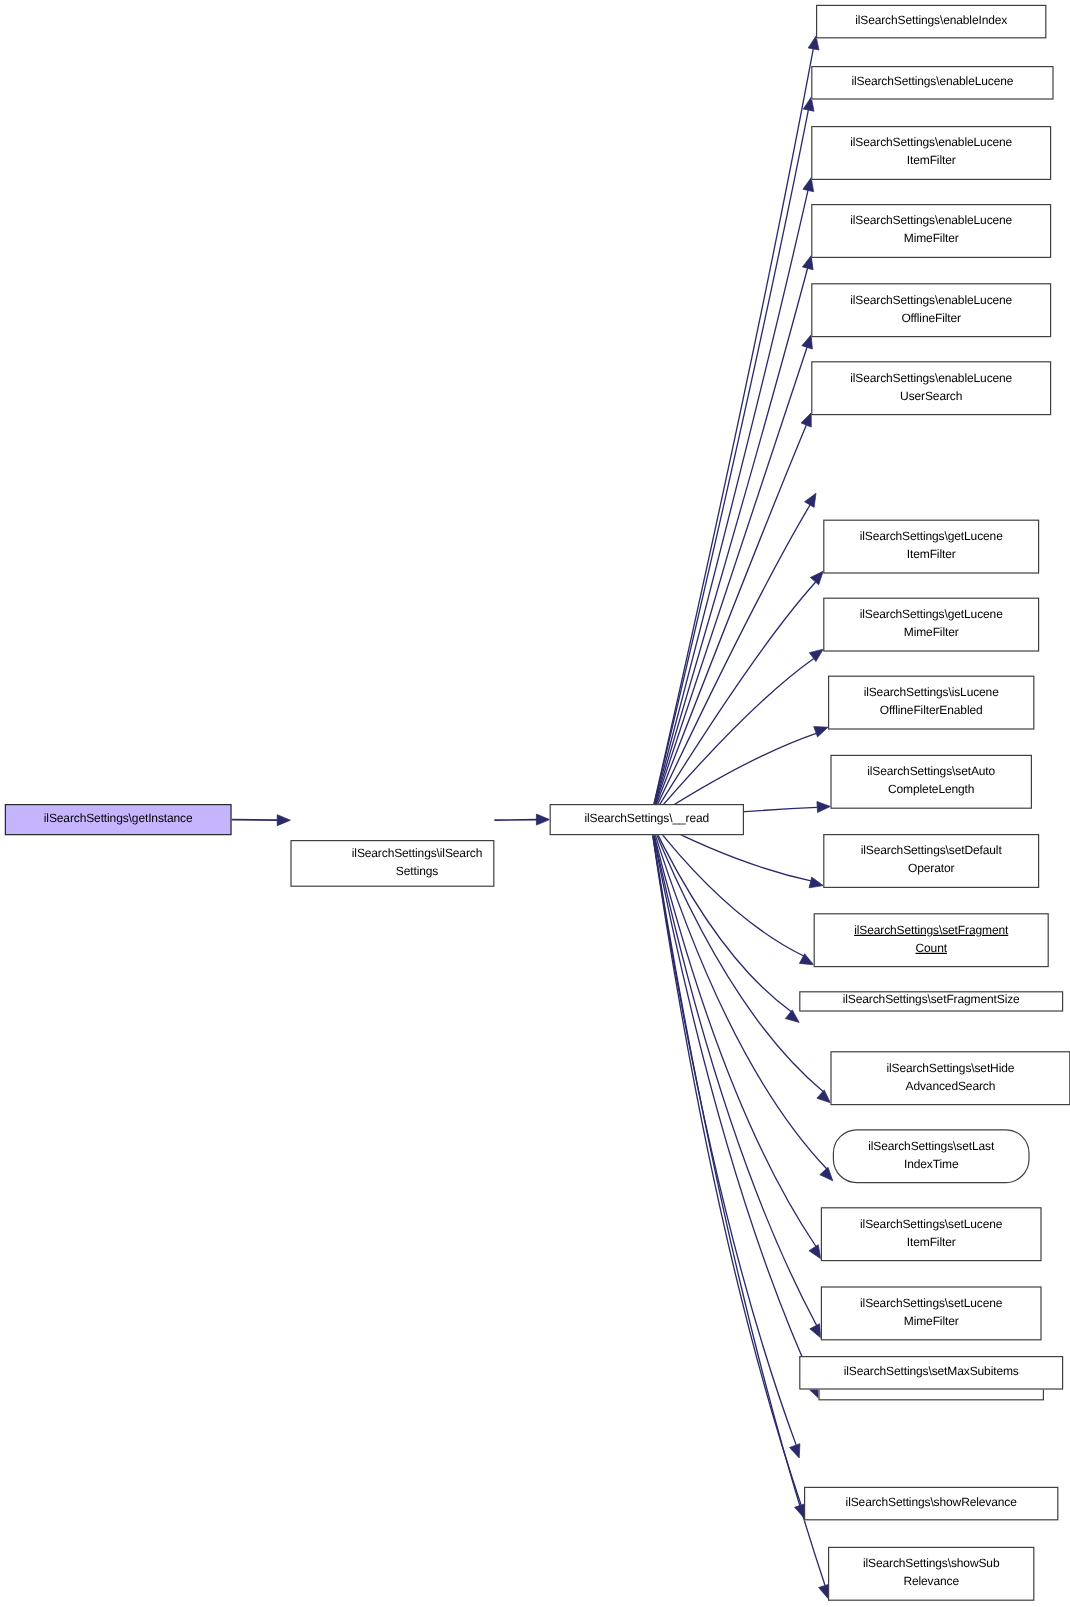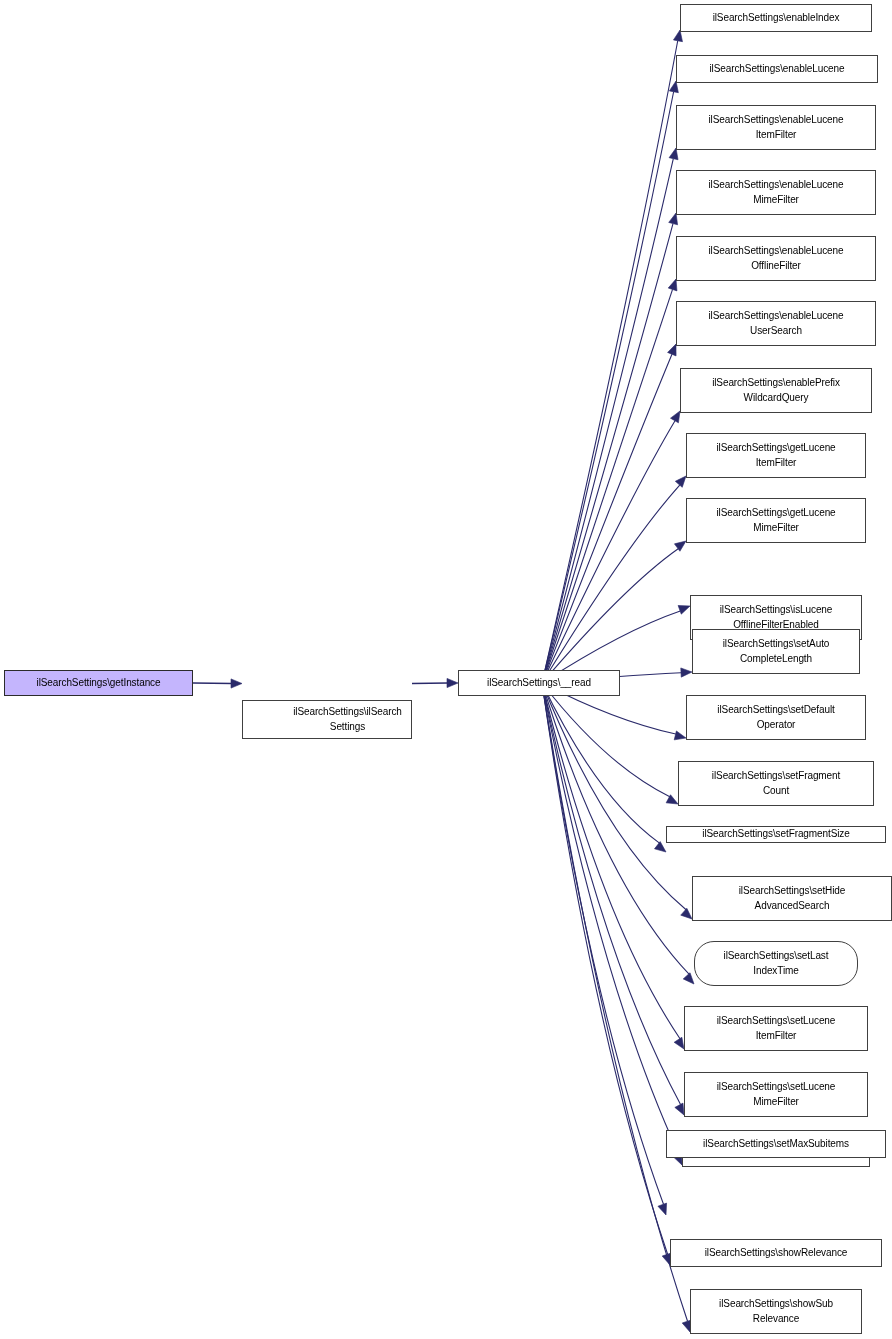--- a/index.html
+++ b/index.html
@@ -107,33 +107,31 @@
     <div class="node" style="left: 680px; top: 4px; width: 192px; height: 28px;">ilSearchSettings\enableIndex</div>
     <div class="node" style="left: 676px; top: 55px; width: 202px; height: 28px;">ilSearchSettings\enableLucene</div>
     <div class="node" style="left: 676px; top: 105px; width: 200px; height: 45px;">ilSearchSettings\enableLucene
 ItemFilter</div>
     <div class="node" style="left: 676px; top: 170px; width: 200px; height: 45px;">ilSearchSettings\enableLucene
 MimeFilter</div>
     <div class="node" style="left: 676px; top: 236px; width: 200px; height: 45px;">ilSearchSettings\enableLucene
 OfflineFilter</div>
     <div class="node" style="left: 676px; top: 301px; width: 200px; height: 45px;">ilSearchSettings\enableLucene
 UserSearch</div>
-    <div class="node" style="left: 680px; top: 368px; width: 192px; height: 45px;">ilSearchSettings\enablePrefix
-WildcardQuery</div>
     <div class="node" style="left: 686px; top: 433px; width: 180px; height: 45px;">ilSearchSettings\getLucene
 ItemFilter</div>
     <div class="node" style="left: 686px; top: 498px; width: 180px; height: 45px;">ilSearchSettings\getLucene
 MimeFilter</div>
-    <div class="node" style="left: 690px; top: 595px; width: 172px; height: 45px;">ilSearchSettings\isLucene
+    <div class="node" style="left: 690px; top: 563px; width: 172px; height: 45px;">ilSearchSettings\isLucene
 OfflineFilterEnabled</div>
     <div class="node" style="left: 692px; top: 629px; width: 168px; height: 45px;">ilSearchSettings\setAuto
 CompleteLength</div>
     <div class="node" style="left: 686px; top: 695px; width: 180px; height: 45px;">ilSearchSettings\setDefault
 Operator</div>
-    <div class="node" style="left: 678px; top: 761px; width: 196px; height: 45px;">ilSearchSettings\setFragment
+    <div class="node" style="left: 678px; top: 761px; width: 196px; height: 45px; text-decoration: underline;">ilSearchSettings\setFragment
 Count</div>
     <div class="node" style="left: 666px; top: 826px; width: 220px; height: 17px;">ilSearchSettings\setFragmentSize</div>
     <div class="node" style="left: 692px; top: 876px; width: 200px; height: 45px;">ilSearchSettings\setHide
 AdvancedSearch</div>
     <div class="node" style="left: 694px; top: 941px; width: 164px; height: 45px; border-radius: 20px;">ilSearchSettings\setLast
 IndexTime</div>
     <div class="node" style="left: 684px; top: 1006px; width: 184px; height: 45px;">ilSearchSettings\setLucene
 ItemFilter</div>
     <div class="node" style="left: 684px; top: 1072px; width: 184px; height: 45px;">ilSearchSettings\setLucene
 MimeFilter</div>

